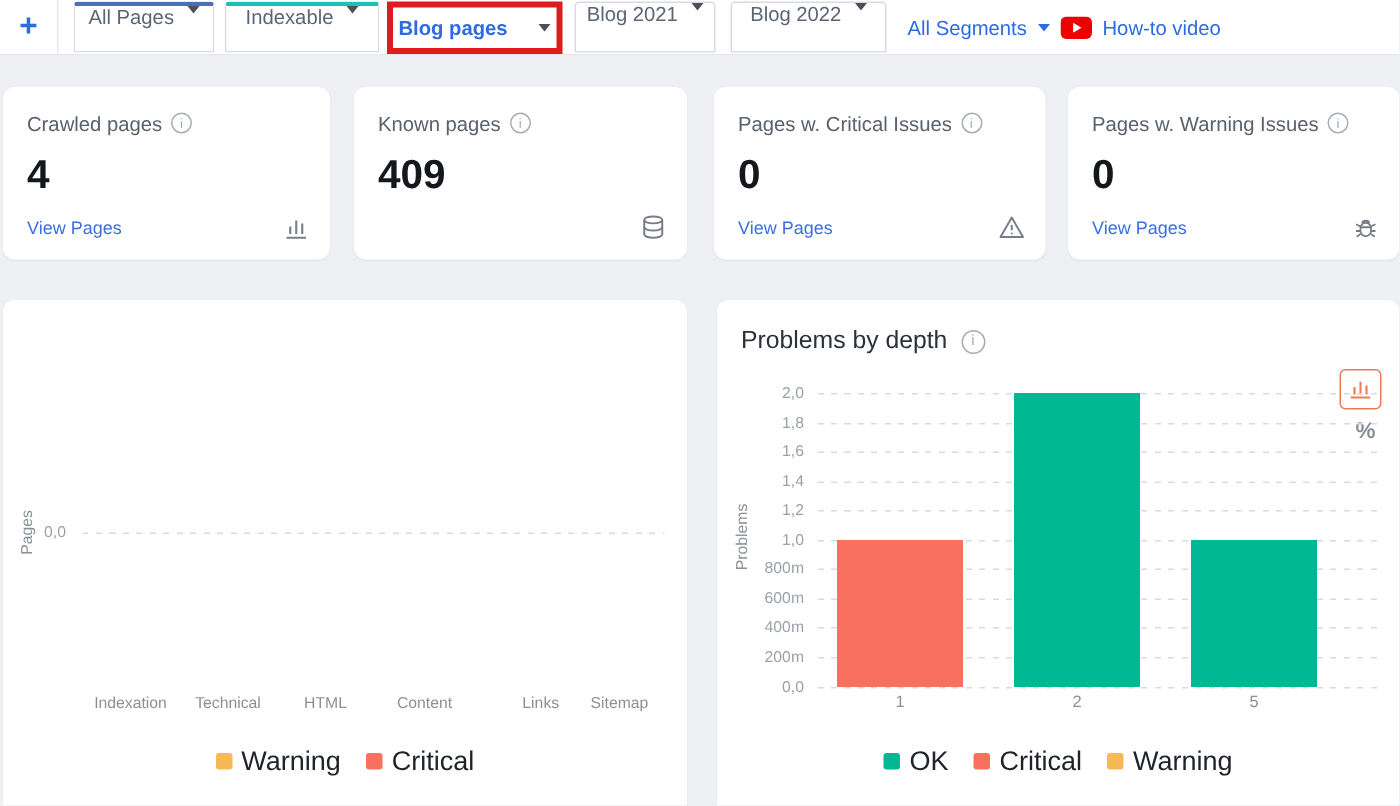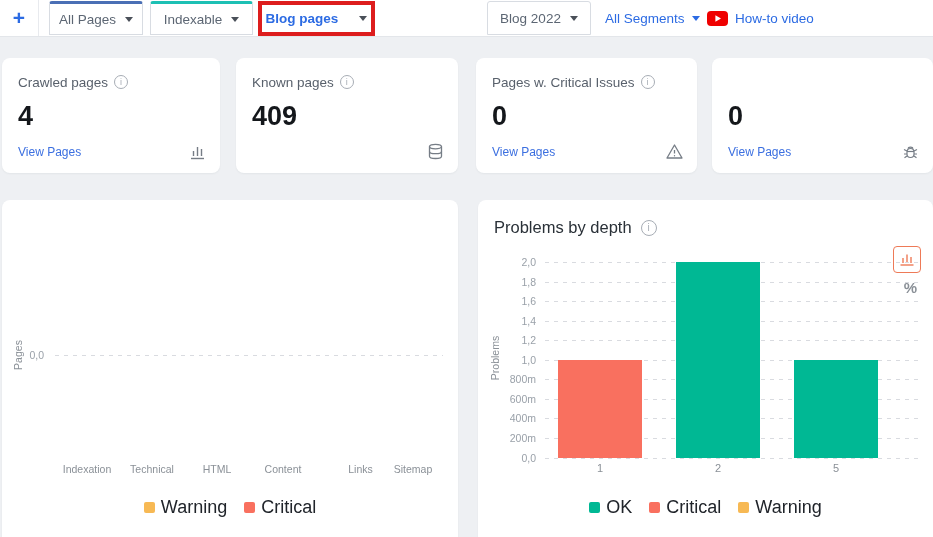--- a/index.html
+++ b/index.html
@@ -6,21 +6,21 @@
   html,body { background:#eef0f3; }
   body { font-family:"Liberation Sans","DejaVu Sans",sans-serif; }
   .screen { position:relative; width:933px; height:537px; overflow:hidden; background:#eef0f3; }
 
   
   .topbar { position:absolute; top:0; left:0; width:933px; height:37px; background:#fff; border-bottom:1px solid #e3e6ea; }
   .plus-btn { position:absolute; left:0; top:0; width:38px; height:36px; display:flex; align-items:center; justify-content:center;
               color:#2c6be3; font-size:21px; font-weight:700; cursor:pointer; }
   .topbar-sep { position:absolute; left:38px; top:0; bottom:0; width:1px; background:#e8eaee; }
   .tab { position:absolute; top:1px; height:34px; background:#fff; border:1px solid #d8dce2; border-radius:3px 3px 0 0;
-         display:flex; align-items:center; justify-content:center; gap:9px; font-size:13.5px; color:#5c6673; cursor:pointer; }
+         display:flex; justify-content:center; gap:9px; font-size:13.5px; color:#5c6673; cursor:pointer; }
   .tab.accented { border-top-width:3px; }
   .caret { width:0; height:0; border-left:4px solid transparent; border-right:4px solid transparent; border-top:5px solid #4a5059; }
   .red-box { position:absolute; left:258px; top:1px; width:117px; height:35px; border:4px solid #dd1d1d; background:#fff; }
   .red-box .tab-inner { width:100%; height:100%; display:flex; align-items:center; justify-content:center; gap:21px;
                         font-size:13.5px; font-weight:700; color:#2c6be3; cursor:pointer; }
   .segments-link { position:absolute; left:605px; top:0; height:36px; display:flex; align-items:center; gap:7px;
                    color:#2c6be3; font-size:13.5px; cursor:pointer; }
   .caret-blue { border-top-color:#2c6be3; }
   .yt-wrap { position:absolute; left:707px; top:0; height:36px; display:flex; align-items:center; gap:7px; color:#2c6be3; font-size:13.5px; cursor:pointer; }
 
@@ -76,20 +76,24 @@
       <i class="caret"></i>
     </div>
 
     <div class="red-box">
       <div class="tab-inner">
         <span>Blog pages</span>
         <i class="caret"></i>
       </div>
     </div>
 
+    <div class="tab" style="left:383px;width:94px;">
+      <span>Blog 2021</span>
+      <i class="caret"></i>
+    </div>
 
     <div class="tab" style="left:487px;width:104px;">
       <span>Blog 2022</span>
       <i class="caret"></i>
     </div>
 
     <div class="segments-link">
       <span>All Segments</span>
       <i class="caret caret-blue"></i>
     </div>
@@ -148,20 +152,24 @@
     <span class="card-icon">
       <svg width="19" height="19" viewBox="0 0 19 19" fill="none" stroke="currentColor" stroke-width="1.3">
         <path d="M9.5 3 L17 16 H2 Z" stroke-linejoin="round"></path>
         <path d="M9.5 8 V11.5"></path>
         <circle cx="9.5" cy="13.7" r="0.7" fill="currentColor" stroke="none"></circle>
       </svg>
     </span>
   </section>
 
   <section class="card" style="left:712px;width:221px;">
+    <div class="card-title">
+      <span>Pages w. Warning Issues</span>
+      <i class="info-dot"></i>
+    </div>
     <div class="card-value">0</div>
     <a class="card-link">View Pages</a>
     <span class="card-icon">
       <svg width="19" height="19" viewBox="0 0 19 19" fill="none" stroke="currentColor" stroke-width="1.2">
         <rect x="6" y="6.5" width="7" height="9" rx="3.5"></rect>
         <path d="M7.2 6.8 C7.2 4.6 11.8 4.6 11.8 6.8"></path>
         <path d="M6 9.5 H13"></path>
         <path d="M6 9 L3 7.5 M6 12 H3 M6 14 L3.5 15.8"></path>
         <path d="M13 9 L16 7.5 M13 12 H16 M13 14 L15.5 15.8"></path>
       </svg>

